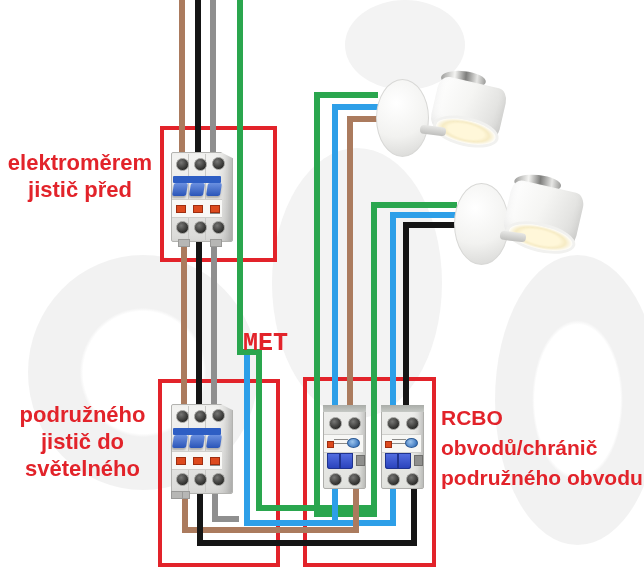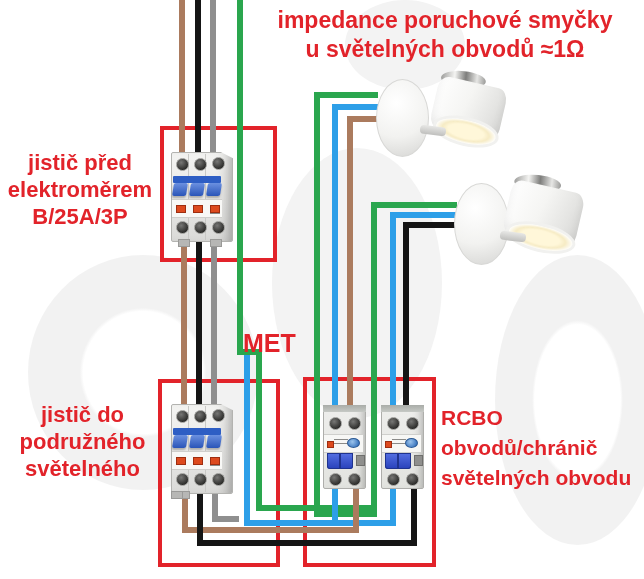--- a/index.html
+++ b/index.html
@@ -221,37 +221,32 @@
   <div class="lamp" style="left:454px;top:180px;width:130px;height:84px;">
     <div class="arm" style="left:46px;top:52px;width:26px;transform:rotate(7deg);"></div>
     <div class="mount" style="left:0;top:3px;width:53px;height:80px;"></div>
     <div class="head" style="left:52px;top:0;width:74px;height:72px;transform:rotate(13deg);">
       <div class="ring"></div>
       <div class="barrel"></div>
       <div class="face"></div>
     </div>
   </div>
 
-  <div class="rlabel center" style="left:252px;top:6px;width:386px;font-size:23px;line-height:29px;">
-    <div>impedance poruchové smyčky</div>
-    <div>u světelných obvodů ≈1Ω</div>
-  </div>
 
   <div class="rlabel center" style="left:0px;top:149px;width:160px;font-size:22px;line-height:27px;">
+    <div>elektroměrem</div>
     <div>jistič před</div>
-    <div>elektroměrem</div>
-    <div>B/25A/3P</div>
-  </div>
-
-  <div class="rlabel" style="left:243px;top:329px;font-size:25px;">MET</div>
+  </div>
+
+  <div class="rlabel" style="left:243px;top:329px;font-size:25px;font-family:Liberation Mono, monospace;">MET</div>
 
   <div class="rlabel center" style="left:5px;top:401px;width:155px;font-size:22px;line-height:27px;">
+    <div>podružného</div>
     <div>jistič do</div>
-    <div>podružného</div>
     <div>světelného</div>
   </div>
 
   <div class="rlabel" style="left:441px;top:403px;width:202px;font-size:21px;line-height:30px;">
     <div>RCBO obvodů/chránič</div>
-    <div>světelných obvodu</div>
+    <div>podružného obvodu</div>
   </div>
 
 </div>
 
 </body></html>

